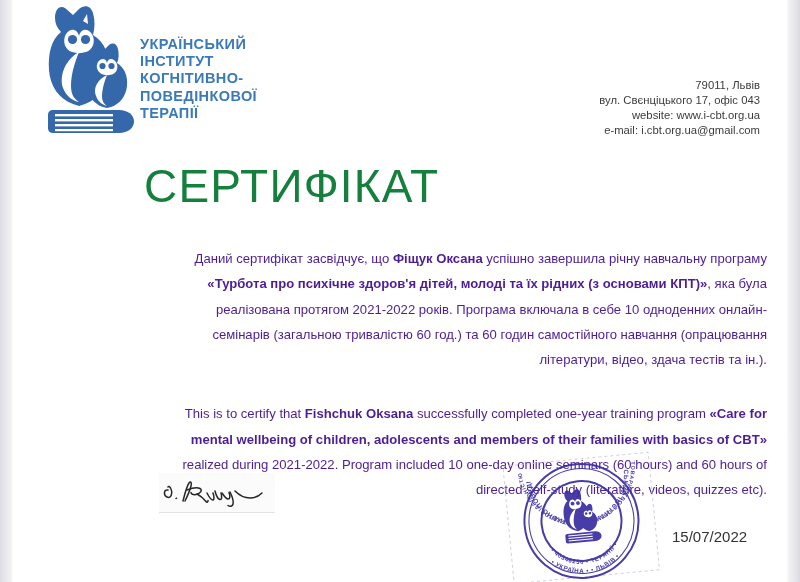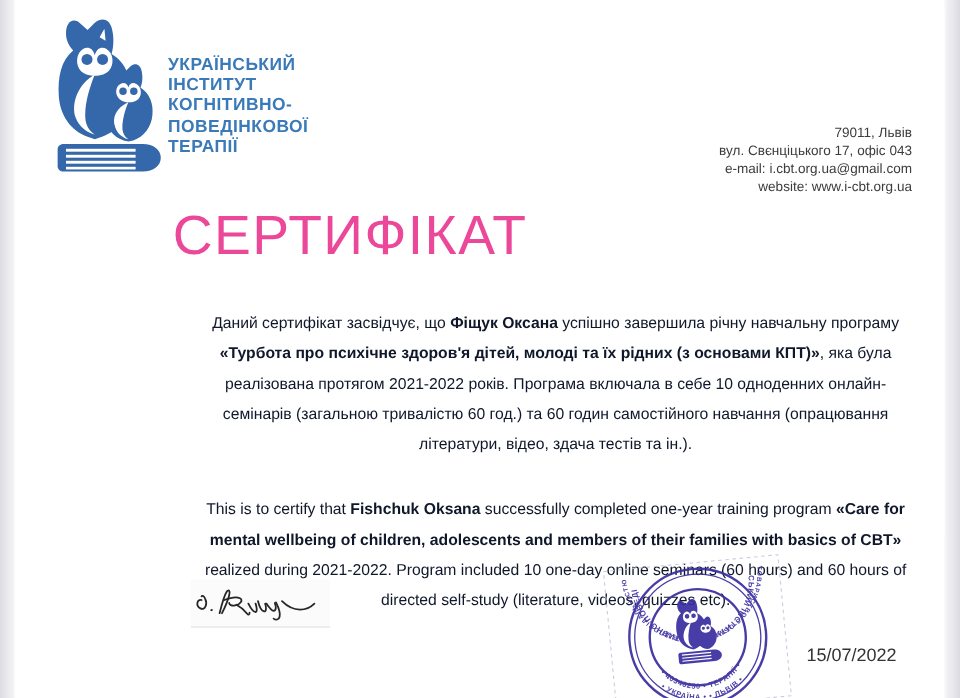--- a/index.html
+++ b/index.html
@@ -23,21 +23,21 @@
         #dcdce2 0px, #e9e9ee 6px, #f2f2f5 11px,
         #ffffff 13px, #ffffff 786px,
         #f1f1f4 789px, #e6e6ec 795px, #dadae1 800px);
     overflow: hidden;
   }
 
   
   #sheet {
     position: absolute;
     left: 13px;
-    top: 10px;
+    top: 0;
     width: 774px;
     height: 437px;
     background: #ffffff;
     box-shadow: 0 0 0 0 rgba(0,0,0,0);
   }
 
   
   .header {
     position: absolute;
     left: 0; top: 0;
@@ -67,48 +67,47 @@
   }
 
   .contact-block {
     position: absolute;
     right: 27px;
     top: 78px;
     text-align: right;
     color: #3c3c3c;
     font-size: 11.3px;
     line-height: 15.1px;
-    margin-top: 16px;
   }
   .contact-block div { white-space: nowrap; }
 
   
   .cert-title {
     position: absolute;
     left: 131px;
     top: 163px;
-    color: #ec4899;
+    color: #15803d;
     font-size: 46px;
     font-weight: 400;
     letter-spacing: 1.2px;
     line-height: 1;
   }
 
   
   .body-wrap {
     position: absolute;
     left: 146px;
     top: 246px;
     width: 608px;
   }
   .para {
-    color: #0f172a;
+    color: #4c1d95;
     font-size: 13.1px;
     line-height: 25.3px;
-    text-align: center;
+    text-align: right;
     margin: 0;
   }
   .para b { font-weight: 700; }
   .para.en { margin-top: 29px; }
 
   
   .sig-box {
     position: absolute;
     left: 146px;
     top: 473px;
@@ -209,22 +208,22 @@
 
       <div class="logo-text">УКРАЇНСЬКИЙ
 ІНСТИТУТ
 КОГНІТИВНО-
 ПОВЕДІНКОВОЇ
 ТЕРАПІЇ</div>
 
       <div class="contact-block">
         <div>79011, Львів</div>
         <div>вул. Свєнціцького 17, офіс 043</div>
+        <div>website: www.i-cbt.org.ua</div>
         <div>e-mail: i.cbt.org.ua@gmail.com</div>
-        <div>website: www.i-cbt.org.ua</div>
       </div>
     </div>
 
     <div class="cert-title">СЕРТИФІКАТ</div>
 
     <div class="body-wrap">
 
       <p class="para uk"><span>Даний сертифікат засвідчує, що </span><b>Фіщук Оксана</b><span> успішно завершила річну навчальну програму </span><b>«Турбота про психічне здоров'я дітей, молоді та їх рідних (з основами КПТ)»</b><span>, яка була реалізована протягом 2021-2022 років. Програма включала в себе 10 одноденних онлайн-семінарів (загальною тривалістю 60  год.) та 60 годин самостійного навчання (опрацювання літератури, відео, здача тестів та ін.).</span></p>
 
       <p class="para en"><span>This is to certify that </span><b>Fishchuk Oksana</b><span> successfully completed one-year training program </span><b>«Care for mental wellbeing of children, adolescents and members of their families with basics of CBT»</b><span> realized during 2021-2022. Program included 10 one-day online seminars (60 hours) and 60 hours of directed self-study (literature, videos, quizzes etc).</span></p>

